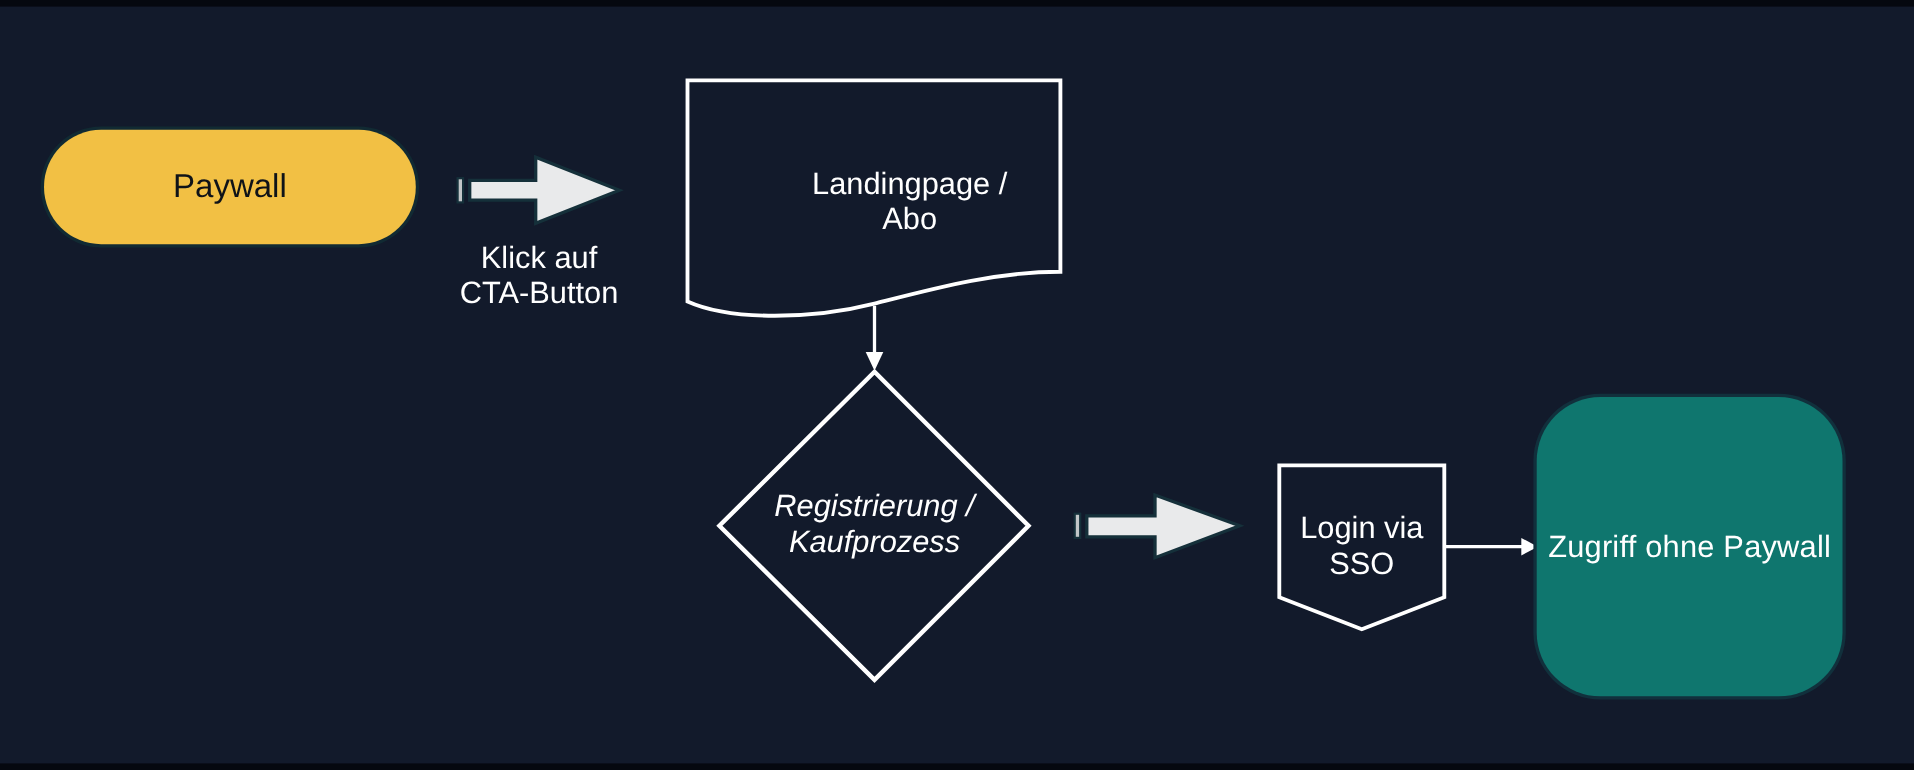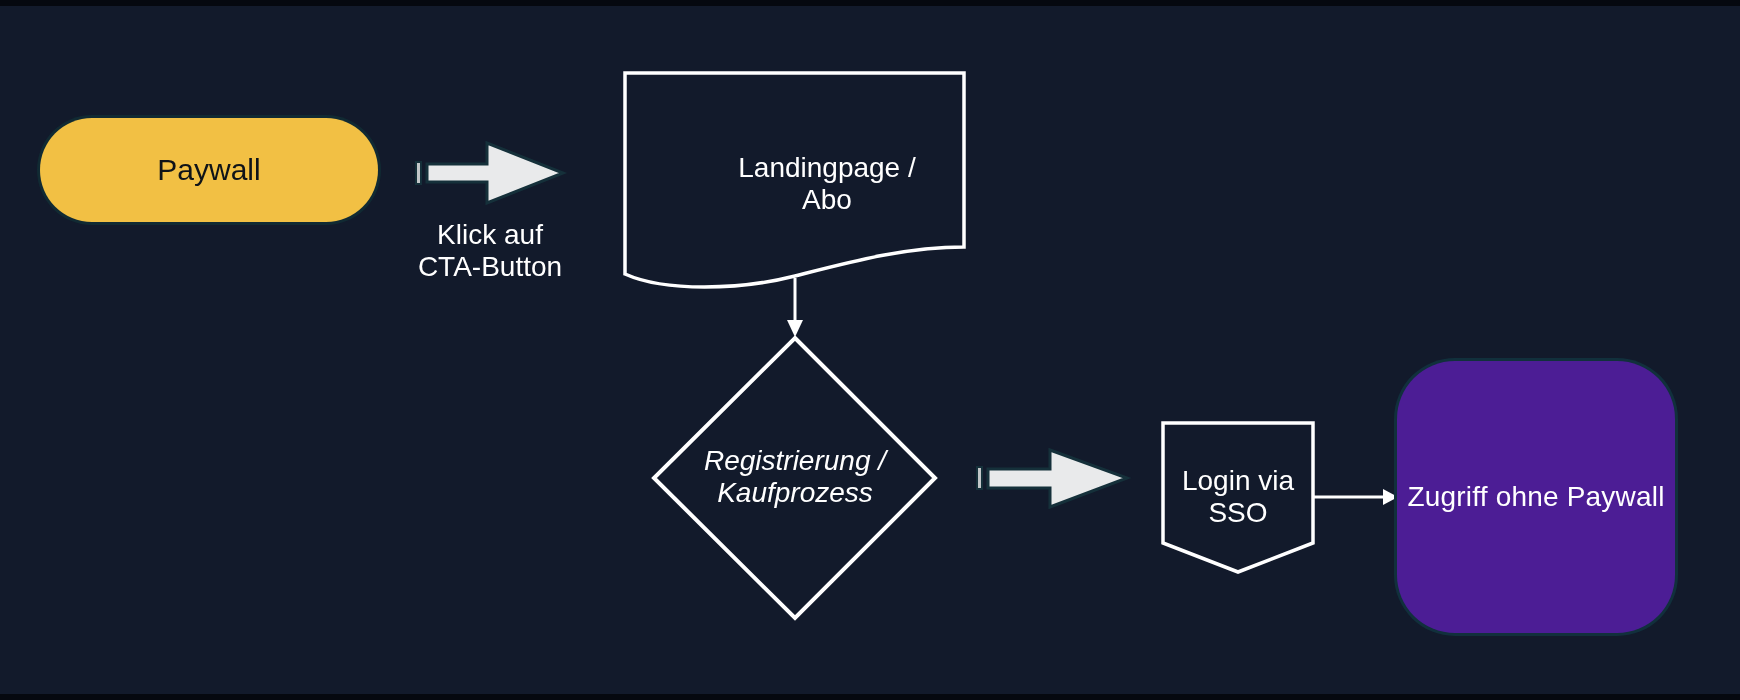--- a/index.html
+++ b/index.html
@@ -35,21 +35,21 @@
   .node-paywall {
     left: 40px; top: 118px; width: 338px; height: 104px;
     border-radius: 55px;
     background: #f2c044;
     box-shadow: 0 0 0 3px #112a33;
   }
   .node-paywall .node-text { color: #0f1318; font-size: 30px; }
   .node-access {
     left: 1397px; top: 361px; width: 278px; height: 272px;
     border-radius: 58px;
-    background: #4c1d95;
+    background: #0f766e;
     box-shadow: 0 0 0 3px #11303c;
   }
   .node-access .node-text { color: #ffffff; font-size: 28px; font-weight: 500; letter-spacing: 0.2px; }
 
   .lbl {
     position: absolute;
     transform: translate(-50%, -50%);
     color: #ffffff;
     font-size: 28px;
     line-height: 1.16;

